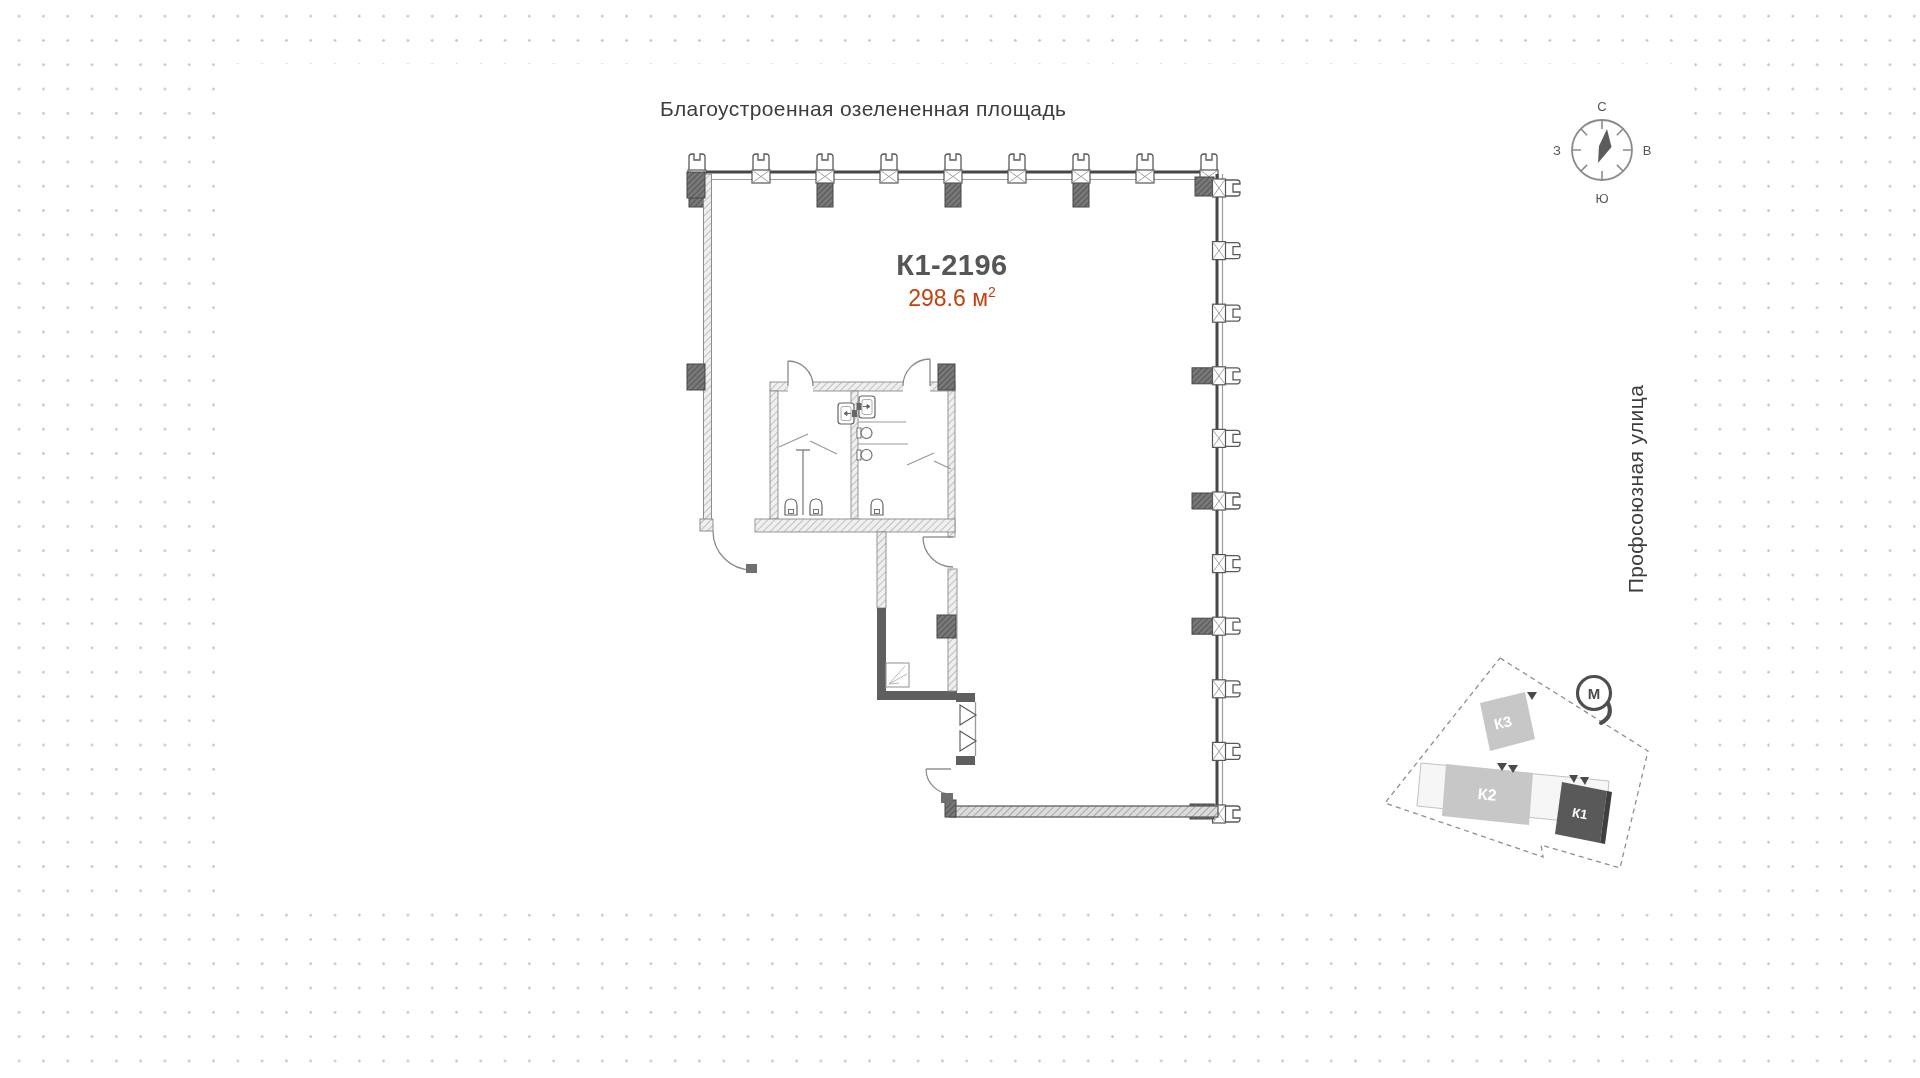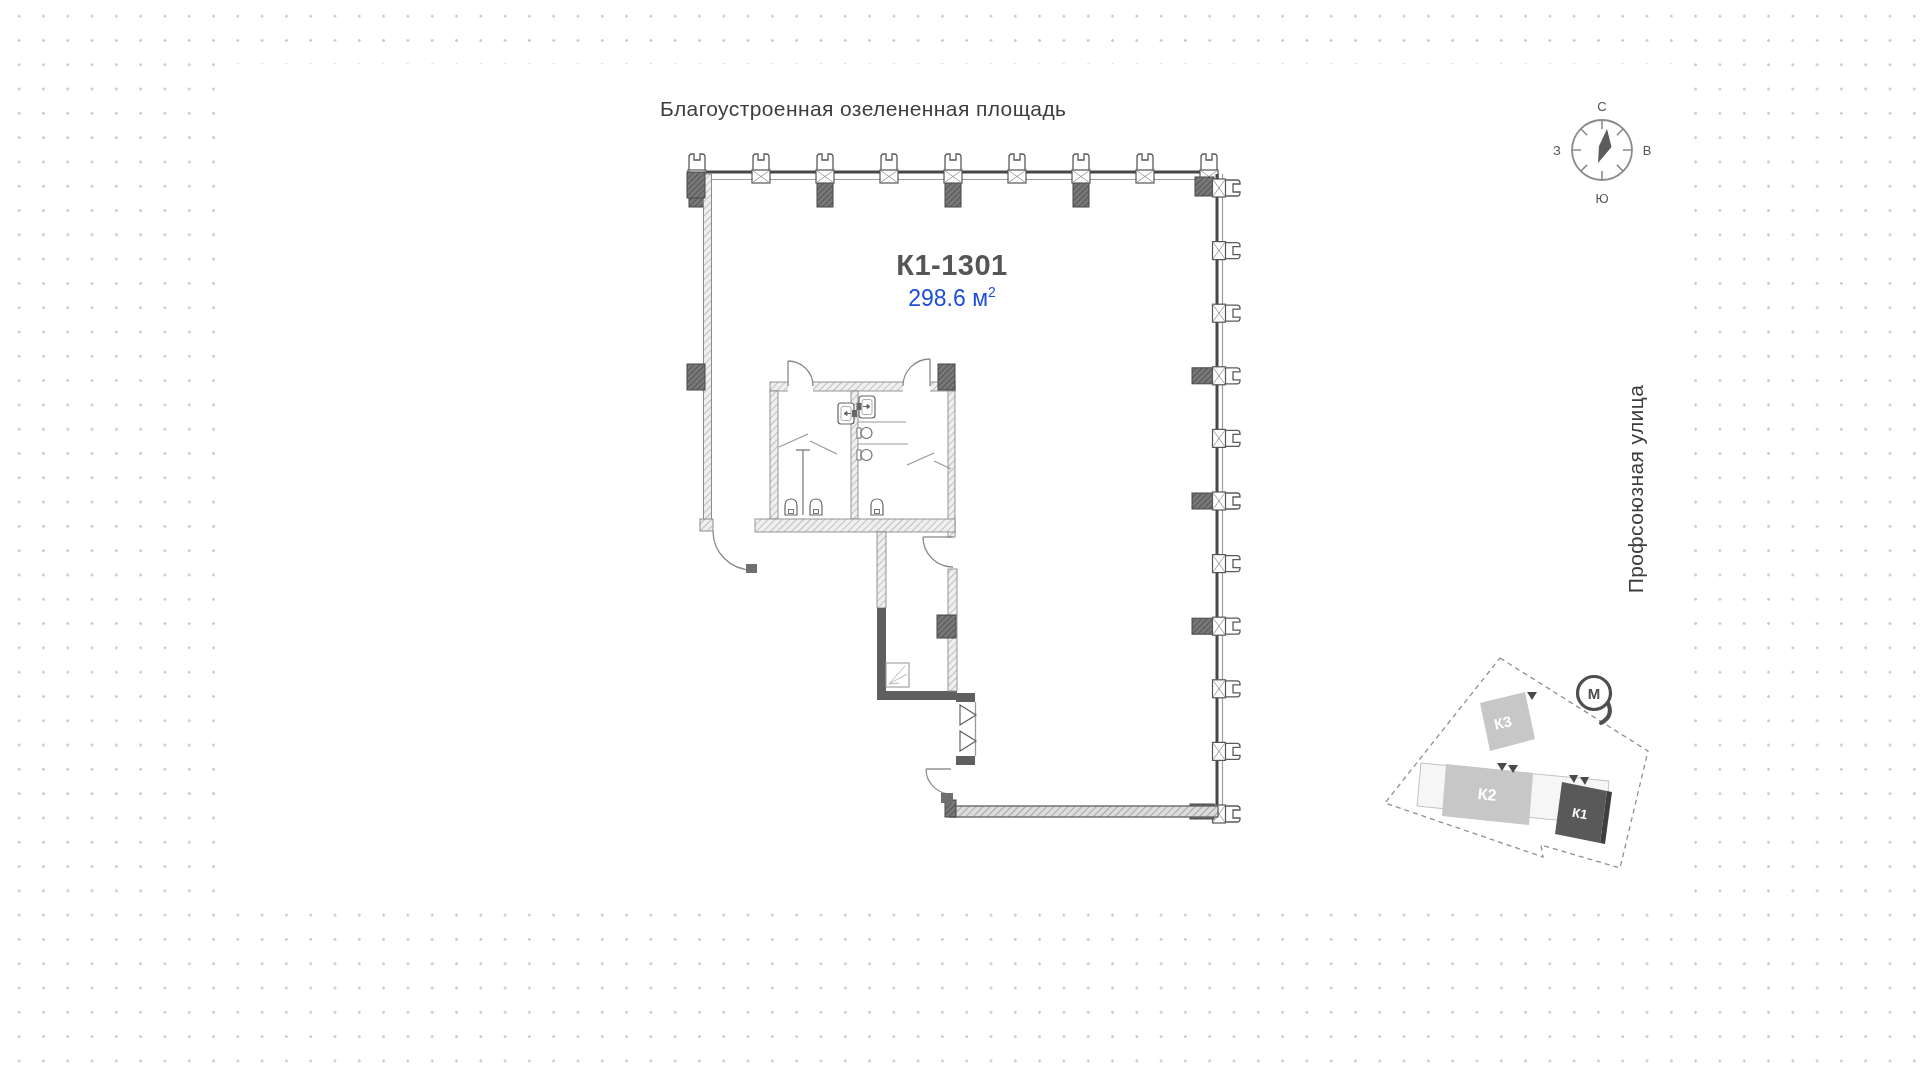--- a/index.html
+++ b/index.html
@@ -9,33 +9,33 @@
     background-image:radial-gradient(circle,#c7c7c7 1.15px,rgba(255,255,255,0) 1.5px);
     background-size:24.3px 24.3px;
     background-position:7px 4px;
     font-family:"Liberation Sans","DejaVu Sans",sans-serif;
   }
   .card{position:absolute;left:233px;top:64px;width:1457px;height:844px;background:#ffffff;}
   .abs{position:absolute;}
   .top-label{left:660px;top:97px;width:600px;text-align:left;font-size:21px;font-weight:300;color:#3d3d3d;letter-spacing:.4px;}
   .street-label{left:1507px;top:476px;width:260px;height:26px;text-align:center;font-size:21px;font-weight:300;color:#3d3d3d;letter-spacing:.4px;transform:rotate(-90deg);}
   .unit-id{left:852px;top:249px;width:200px;text-align:center;font-size:29px;font-weight:700;color:#565656;letter-spacing:.5px;}
-  .unit-area{left:852px;top:284px;width:200px;text-align:center;font-size:23px;font-weight:300;color:#1d4ed8;}
+  .unit-area{left:852px;top:284px;width:200px;text-align:center;font-size:23px;font-weight:300;color:#c2410c;}
   .unit-area sup{font-size:14px;}
   svg{position:absolute;left:0;top:0;}
   text{font-family:"Liberation Sans","DejaVu Sans",sans-serif;}
 </style>
 </head>
 <body>
 
 <div class="card"></div>
 
 <div class="abs top-label">Благоустроенная озелененная площадь</div>
 <div class="abs street-label">Профсоюзная улица</div>
-<div class="abs unit-id">К1-1301</div>
+<div class="abs unit-id">К1-2196</div>
 <div class="abs unit-area"><span>298.6 м</span><sup>2</sup></div>
 
 <svg width="1920" height="1078" viewBox="0 0 1920 1078">
   <defs>
     <pattern id="hatchLight" patternUnits="userSpaceOnUse" width="5" height="5" patternTransform="rotate(45)">
       <rect width="5" height="5" fill="#efefef"></rect>
       <line x1="0" y1="0" x2="0" y2="5" stroke="#a0a0a0" stroke-width="1.2"></line>
     </pattern>
     <pattern id="hatchWall" patternUnits="userSpaceOnUse" width="5" height="5" patternTransform="rotate(45)">
       <rect width="5" height="5" fill="#dcdcdc"></rect>

